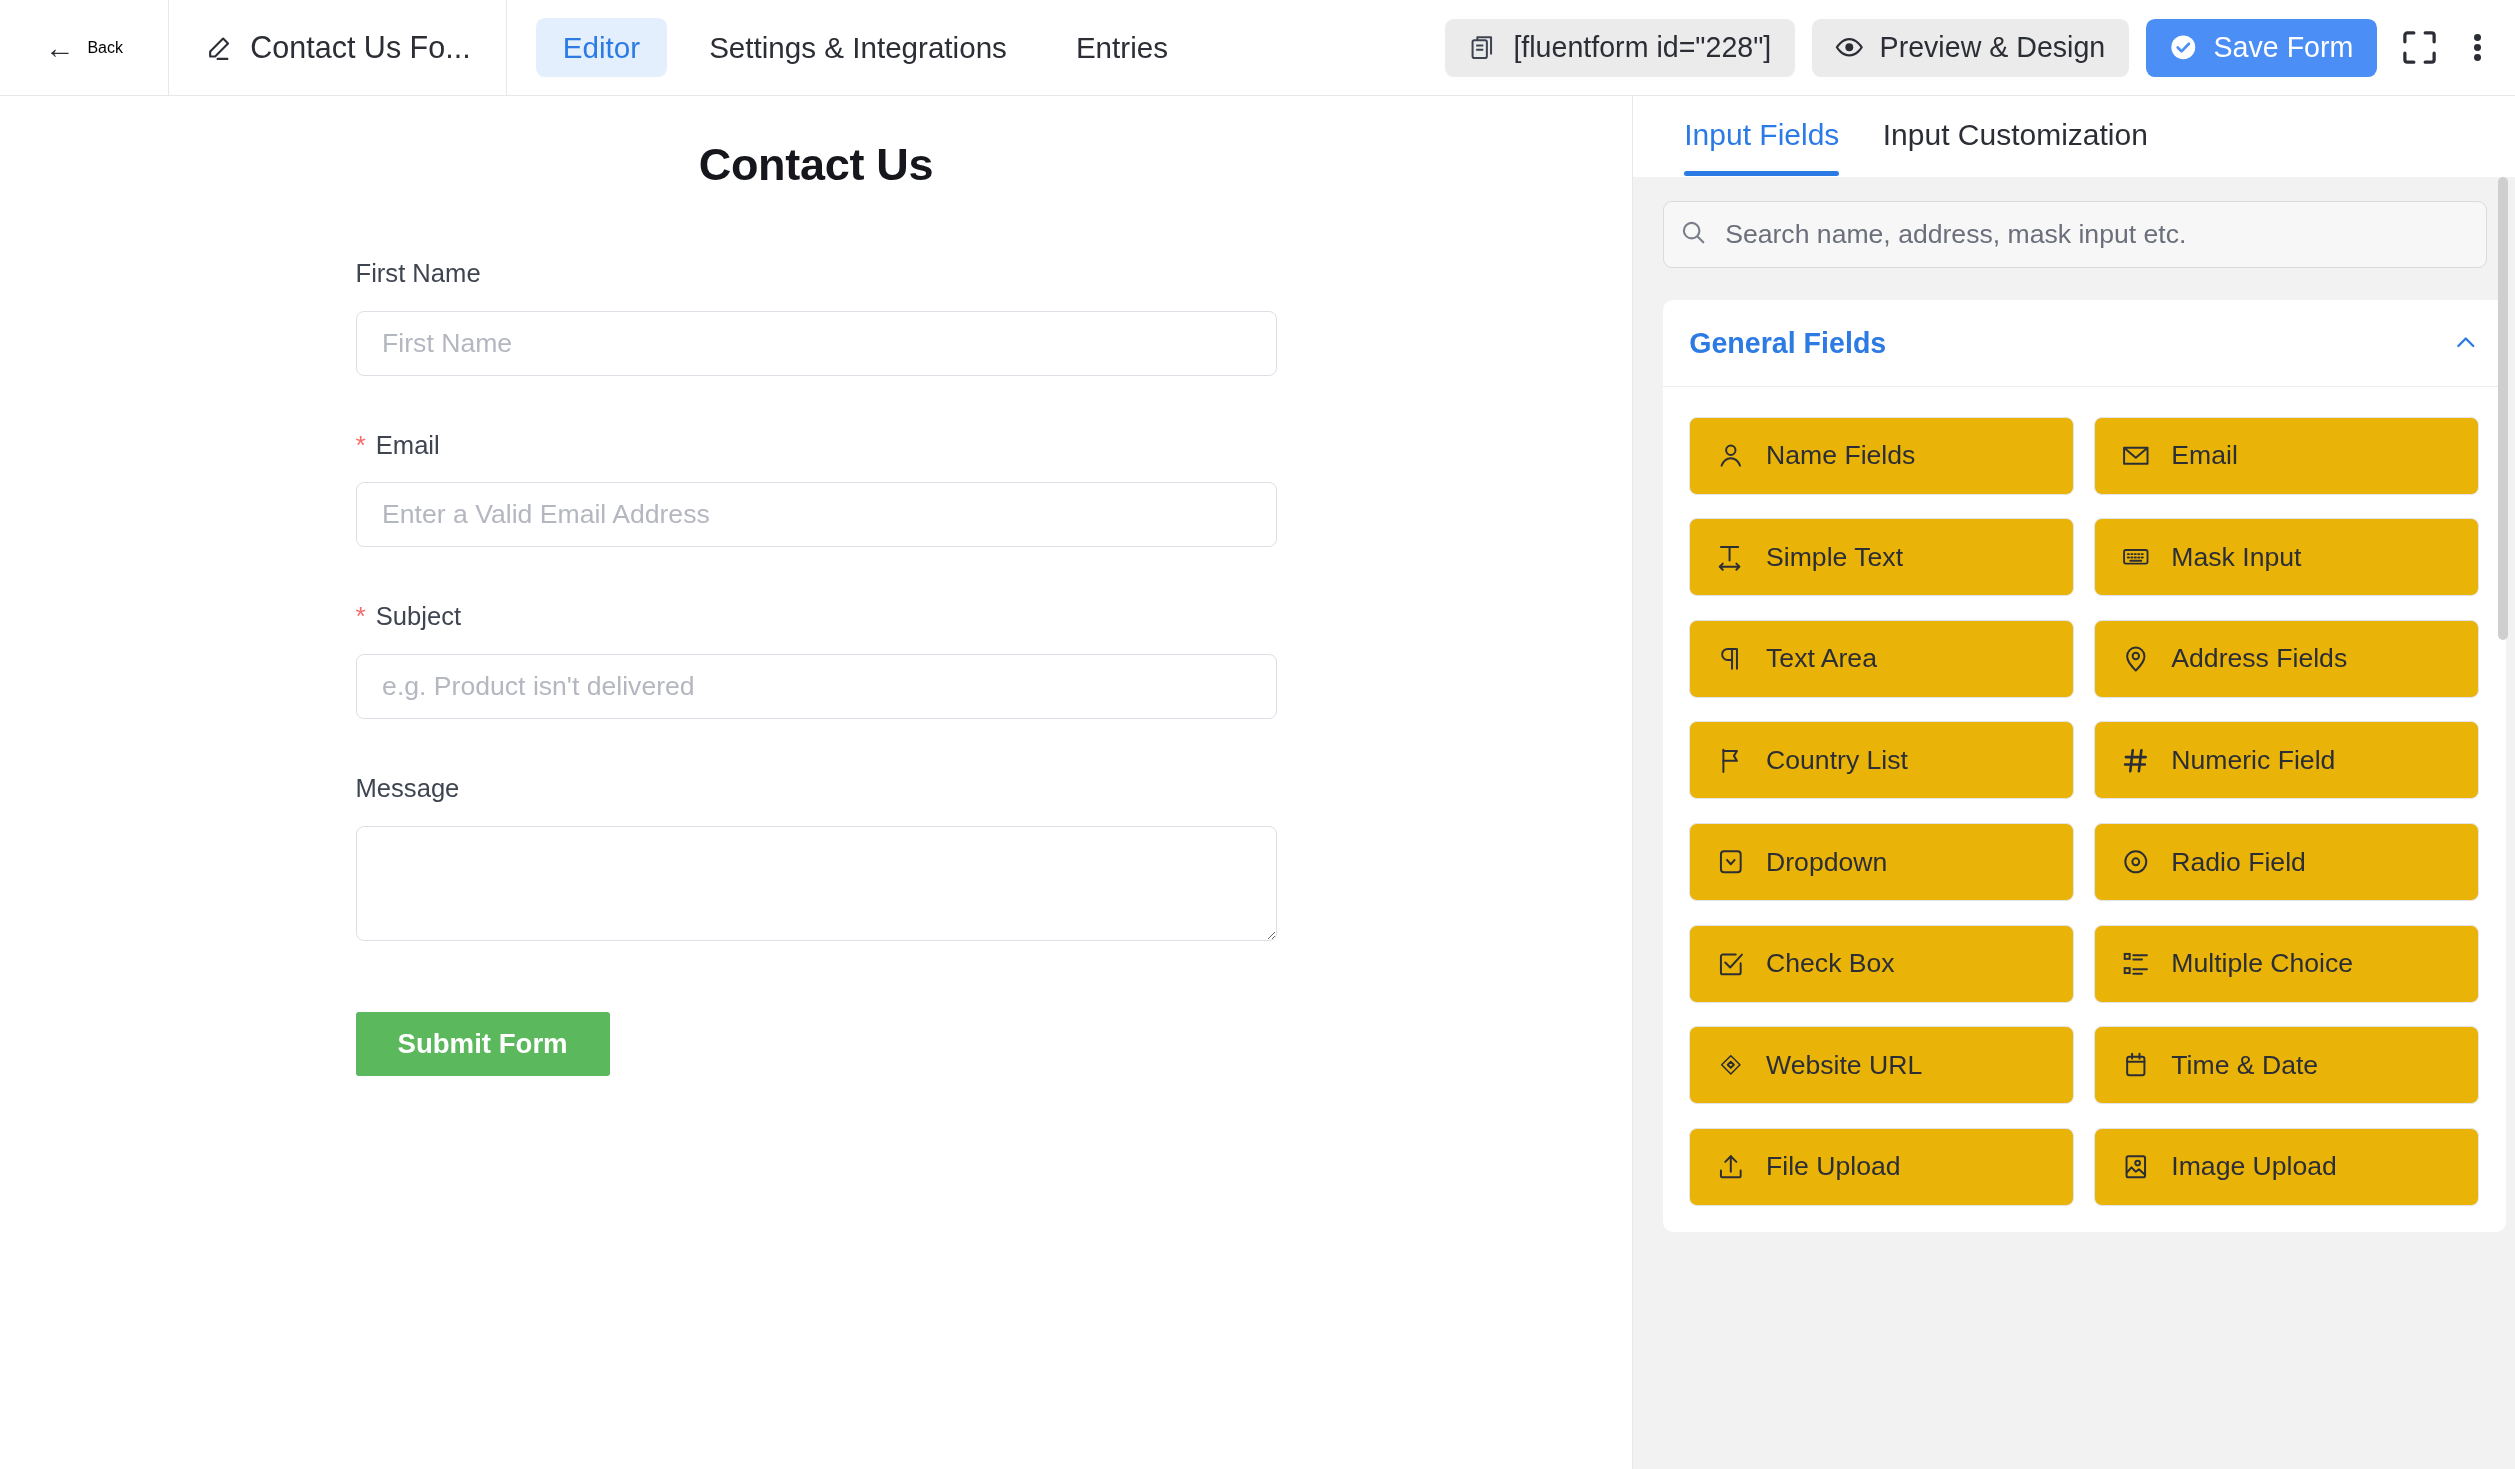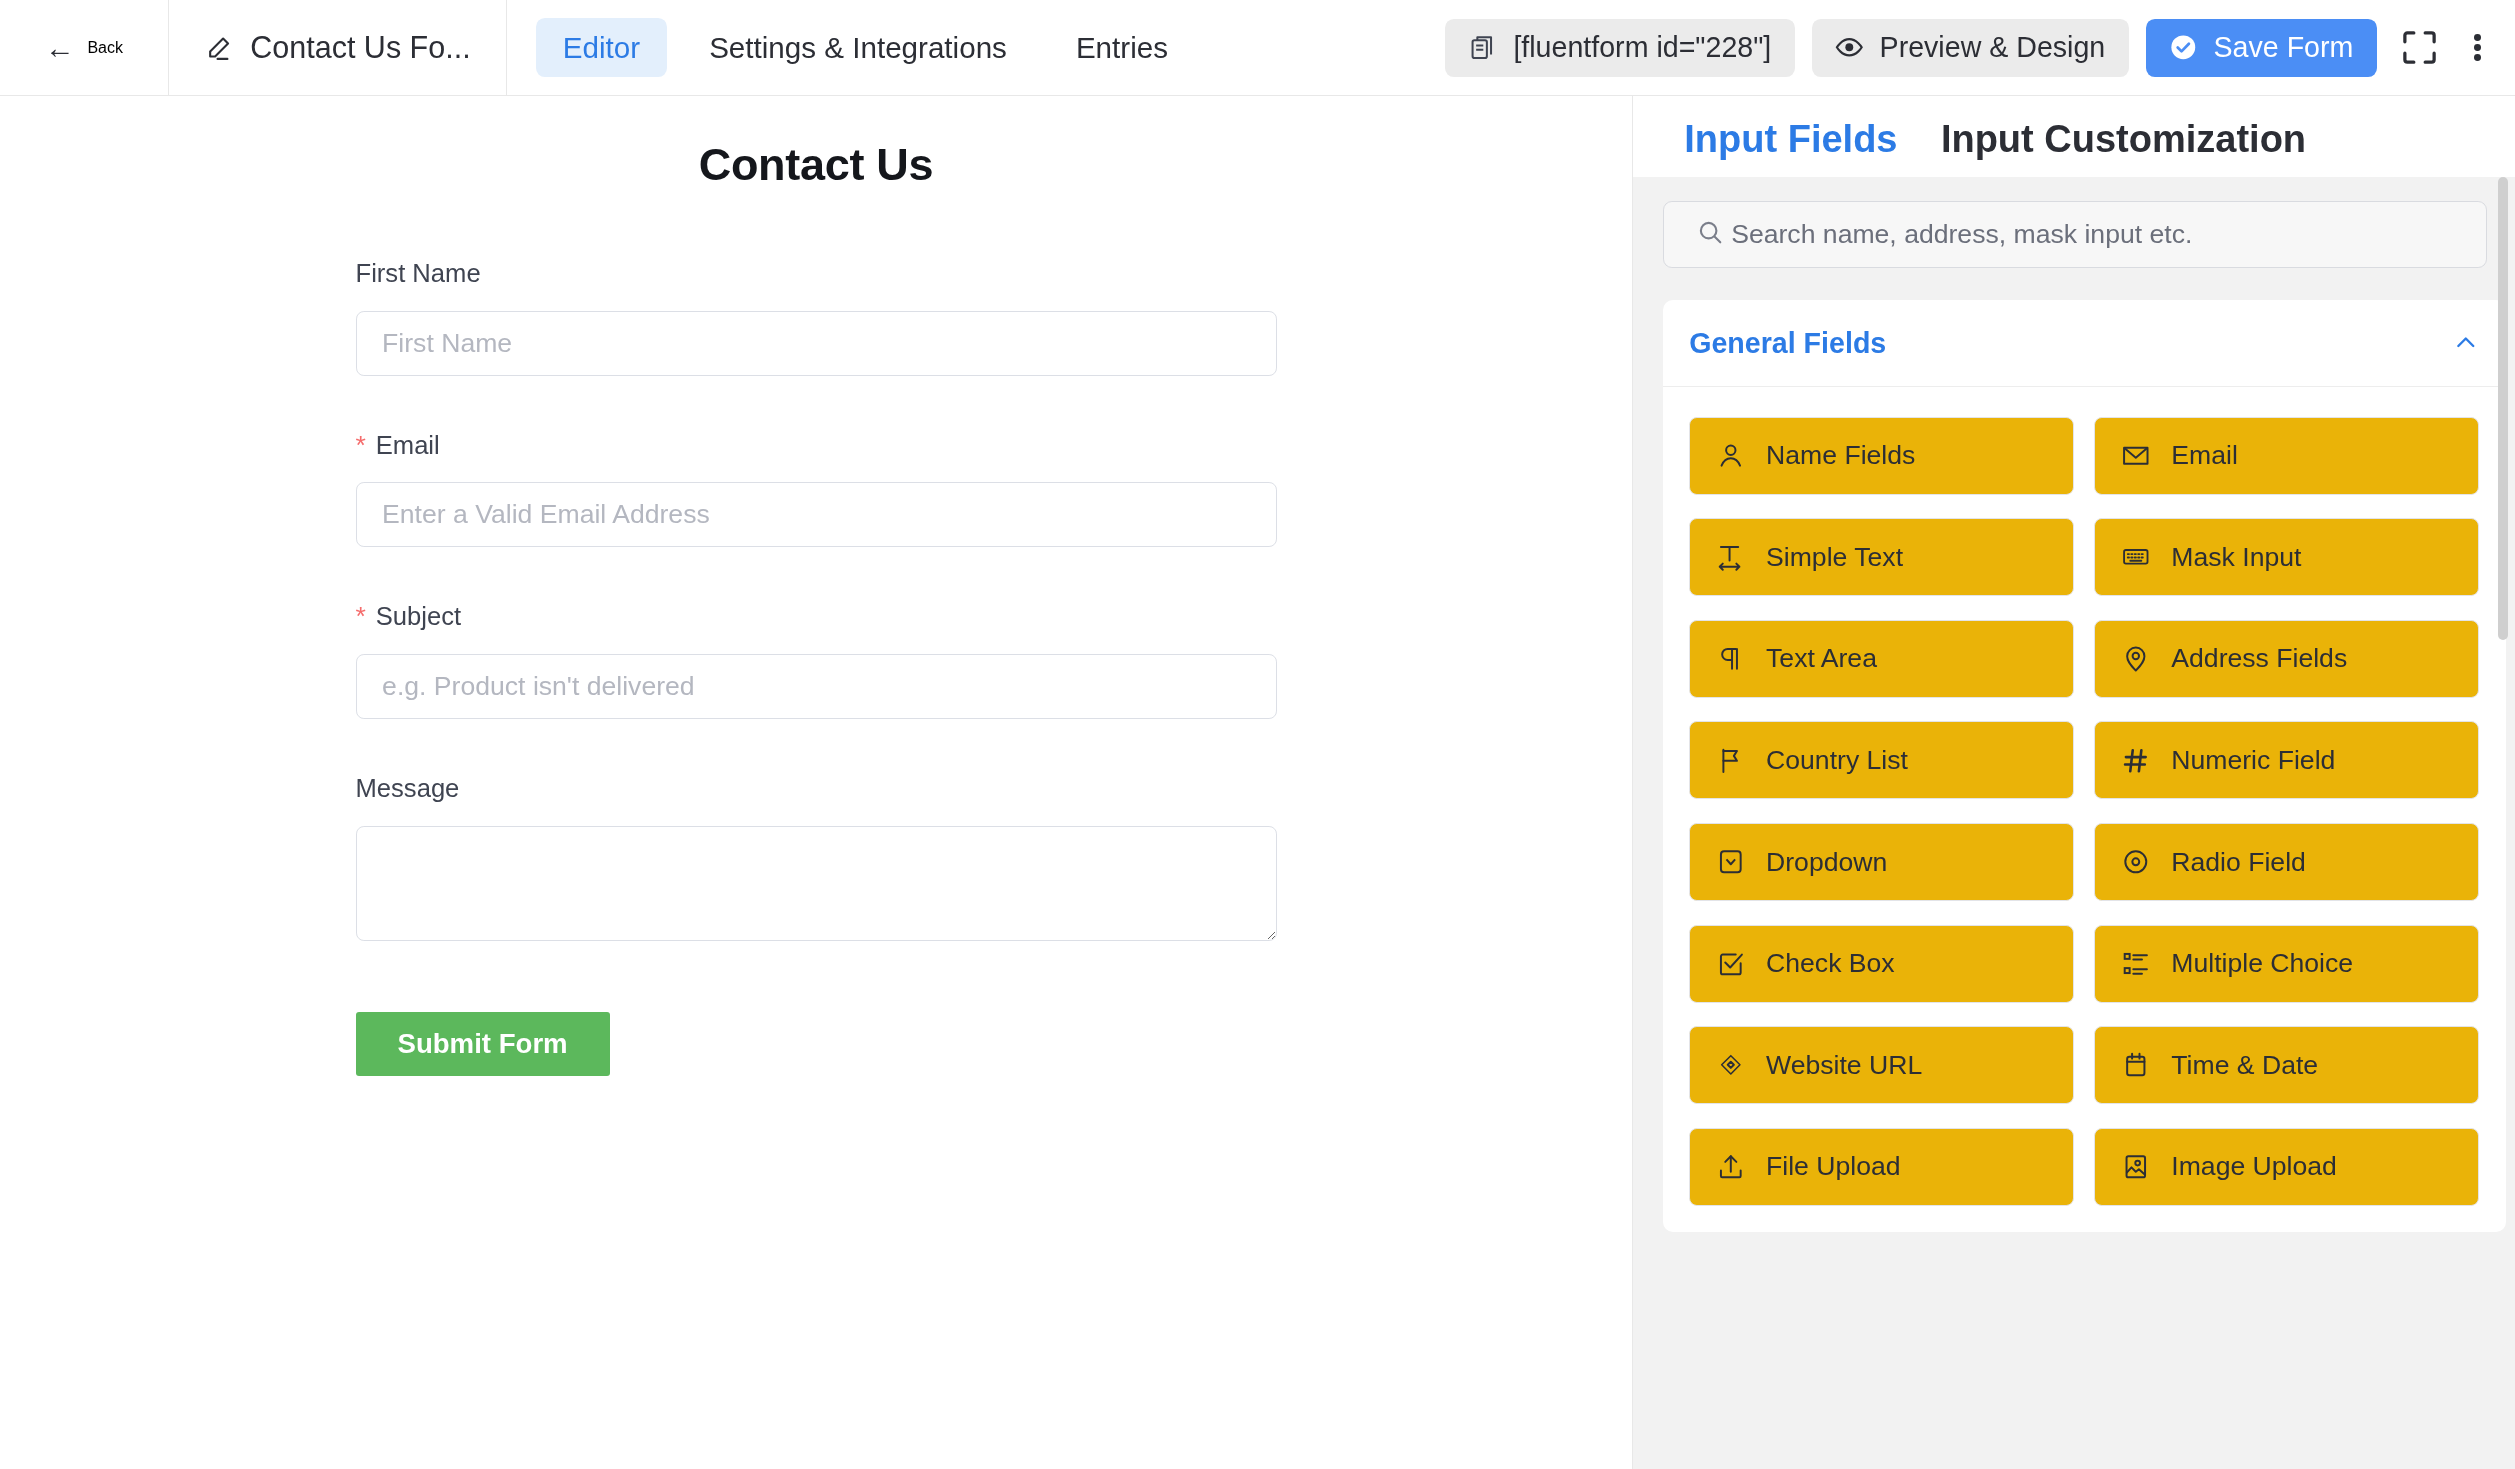--- a/index.html
+++ b/index.html
@@ -121,42 +121,42 @@
     border-left: 1px solid #e8e8e8;
     overflow: hidden;
   }
   .panel-tabs {
     height: 81px; background: #ffffff;
     display: flex; align-items: flex-start; gap: 0;
     padding: 21.7px 0 0 29.6px;
     position: relative;
   }
   .panel-tab {
-    font-size: 38px; color: #2c2e35;
+    font-size: 30px; color: #2c2e35;
     padding: 0 21.7px 24.6px 21.7px; cursor: pointer;
-    position: relative; white-space: nowrap; font-weight: bold;
+    position: relative; white-space: nowrap;
   }
   .panel-tab.active { color: #2c7be5; }
   .panel-tab.active::after {
     content:""; position:absolute; left: 21.7px; right: 21.7px; bottom: 0;
     height: 4.9px; background: #2c7be5; border-radius: 3px;
   }
 
   .panel-scroll {
     position: absolute; top: 81px; left: 0;
     width: 884px; height: 1293px;
     background: #f2f2f2;
     padding: 23.6px 29.6px 0 29.6px;
     overflow: hidden;
   }
   .search-box {
-    display: flex; align-items: center; gap: 8px;
+    display: flex; align-items: center; gap: 19px;
     height: 67px; background: #f7f7f7;
     border: 1px solid #d9dbe0; border-radius: 8.9px;
-    padding: 0 33px; margin-bottom: 32.5px;
+    padding: 0 16px; margin-bottom: 32.5px;
   }
   .search-input {
     border: none; background: transparent; outline: none;
     font-size: 26.6px; color: #5b5f6b; width: 100%;
     font-family: "Liberation Sans", sans-serif;
   }
   .search-input::placeholder { color: #6b6f7b; opacity: 1; }
 
   .fields-card {
     background: #ffffff; border-radius: 9.9px;

